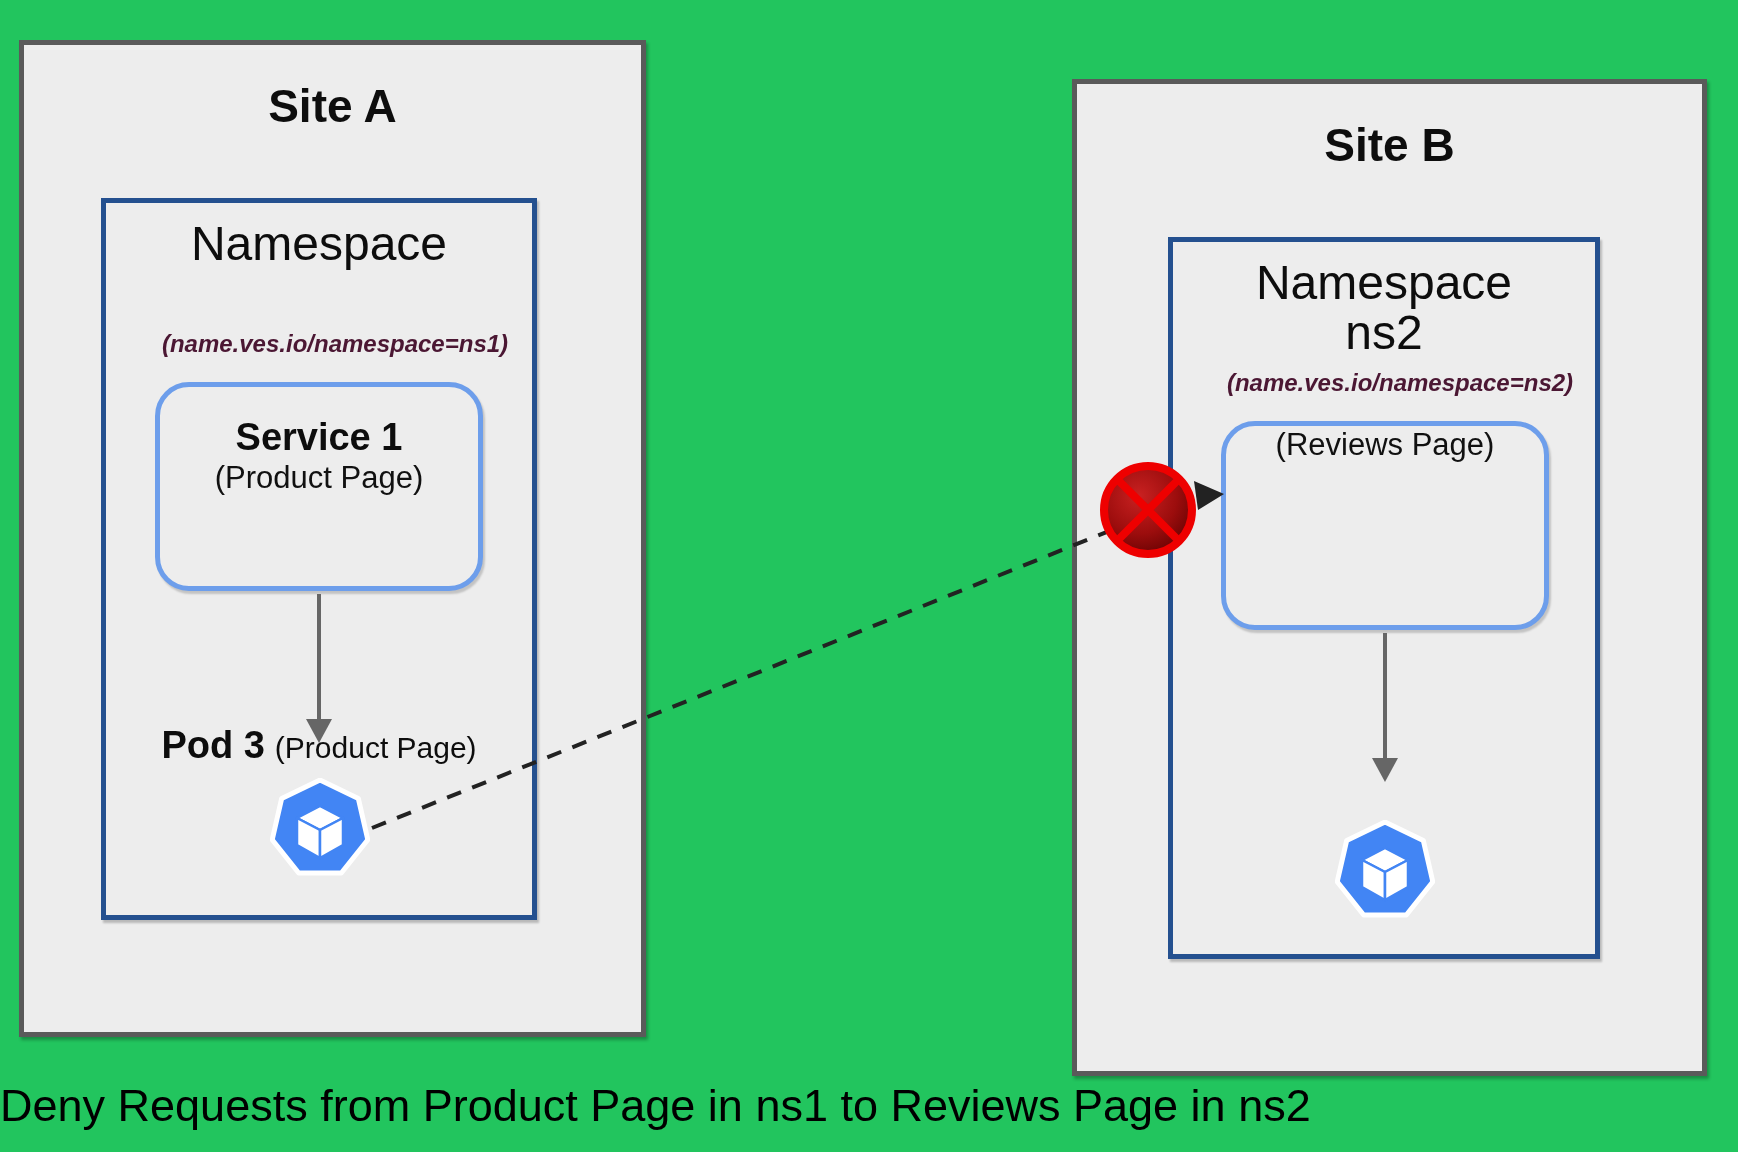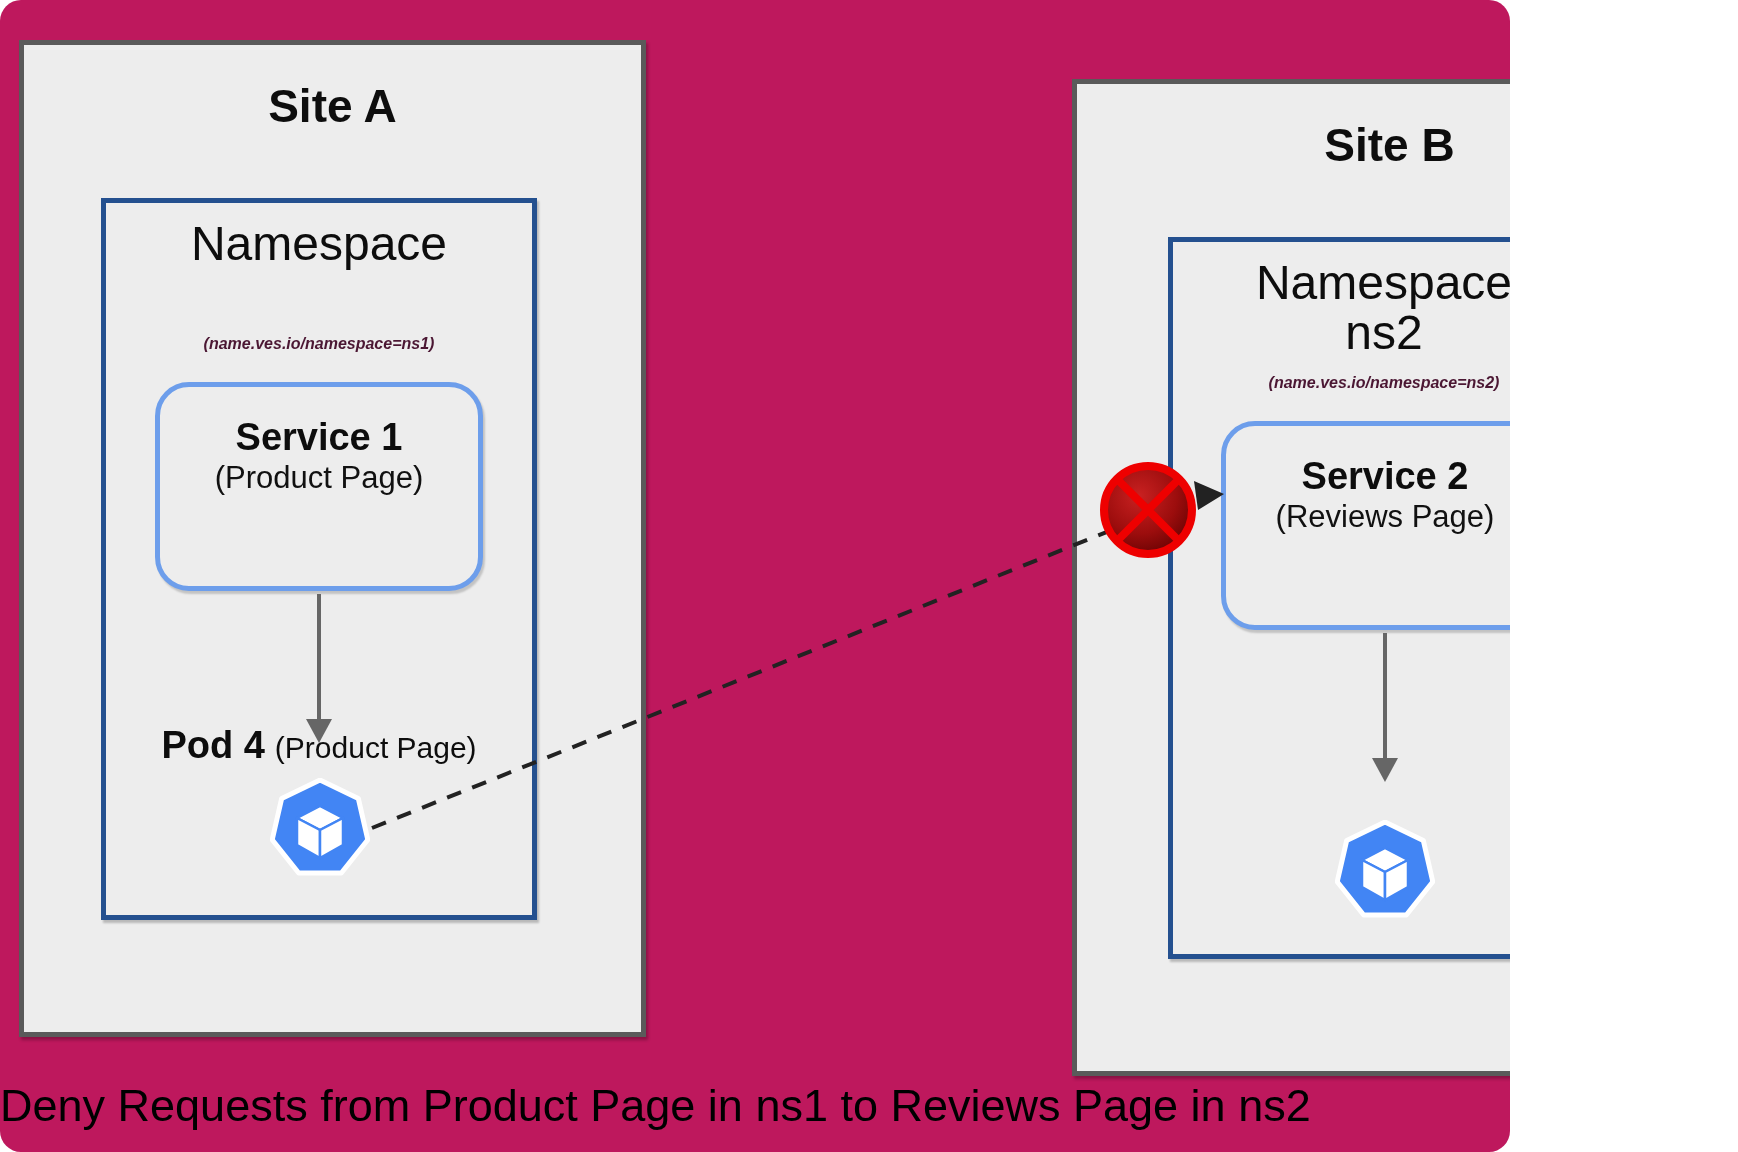--- a/index.html
+++ b/index.html
@@ -1,23 +1,22 @@
 <!DOCTYPE html>
 <html><head>
 <meta charset="utf-8">
 <style>
   html,body{margin:0;padding:0;background:#fff;}
   .canvas{
     position:relative;
-    width:1510px;height:1152px;
-    background:#be185d;
+    width:1738px;height:1152px;
+    background:#22c55e;
     font-family:"Liberation Sans","DejaVu Sans",sans-serif;
     color:#111;
     overflow:hidden;
-    border-radius:21px;
   }
   .site{
     position:absolute;
     background:#ededed;
     border:5px solid #5a5a5a;
     box-sizing:border-box;
     box-shadow:2px 3px 3px rgba(0,0,0,0.28);
   }
   .site-a{left:19px;top:40px;width:627px;height:997px;}
   .site-b{left:1072px;top:40px;width:635px;height:997px;margin-top:39px;}
@@ -33,22 +32,22 @@
     box-shadow:2px 3px 2px rgba(0,0,0,0.22);
     width:436px;height:722px;top:153px;
   }
   .site-a .ns-box{left:77px;}
   .site-b .ns-box{left:91px;width:432px;}
   .ns-title{
     position:absolute;top:16px;left:0;width:100%;
     text-align:center;font-size:48px;line-height:50px;color:#0d0d0d;
   }
   .ns-label{
-    position:absolute;top:126px;left:0;width:100%;
-    text-align:center;font-size:16px;line-height:30px;
+    position:absolute;top:126px;left:16px;width:100%;
+    text-align:center;font-size:24px;line-height:30px;
     font-weight:bold;font-style:italic;color:#4b1733;
   }
   .service-box{
     position:absolute;left:49px;top:179px;width:328px;height:209px;
     background:#ededed;
     border:5px solid #6d9eeb;border-radius:34px;
     box-sizing:border-box;
     box-shadow:2px 3px 2px rgba(0,0,0,0.18);
     text-align:center;
   }
@@ -99,21 +98,21 @@
 
       <div class="service-box">
         <div class="service-name">Service 1</div>
         <div class="service-sub">(Product Page)</div>
       </div>
 
       <div class="v-arrow-shaft"></div>
       <div class="v-arrow-head"></div>
 
       <div class="pod-line">
-        <span class="pod-name">Pod 4</span><span class="pod-sub">(Product Page)</span>
+        <span class="pod-name">Pod 3</span><span class="pod-sub">(Product Page)</span>
       </div>
 
       <svg class="pod-icon" viewBox="0 0 100 100">
         <polygon points="50,2 88.3,20.4 97.8,61.8 71.3,95 28.7,95 2.2,61.8 11.7,20.4" stroke="#ffffff" stroke-width="5" stroke-linejoin="round" fill="#4285f4"></polygon>
         <polygon points="50,28 73,40 50,52 27,40" fill="#ffffff" stroke-width="2.5" stroke-linejoin="round" stroke="#4285f4"></polygon>
         <polygon points="27,40 50,52 50,80 27,67" fill="#ffffff" stroke-width="2.5" stroke-linejoin="round" stroke="#4285f4"></polygon>
         <polygon points="73,40 50,52 50,80 73,67" fill="#ffffff" stroke-width="2.5" stroke-linejoin="round" stroke="#4285f4"></polygon>
       </svg>
     </div>
   </div>
@@ -122,21 +121,20 @@
     <div class="site-title">Site B</div>
 
     <div class="ns-box">
       <div class="ns-title">
         <div>Namespace</div>
         <div>ns2</div>
       </div>
       <div class="ns-label">(name.ves.io/namespace=ns2)</div>
 
       <div class="service-box">
-        <div class="service-name">Service 2</div>
         <div class="service-sub">(Reviews Page)</div>
       </div>
 
       <div class="v-arrow-shaft"></div>
       <div class="v-arrow-head"></div>
 
 
       <svg class="pod-icon" viewBox="0 0 100 100">
         <polygon points="50,2 88.3,20.4 97.8,61.8 71.3,95 28.7,95 2.2,61.8 11.7,20.4" stroke="#ffffff" stroke-width="5" stroke-linejoin="round" fill="#4285f4"></polygon>
         <polygon points="50,28 73,40 50,52 27,40" fill="#ffffff" stroke-width="2.5" stroke-linejoin="round" stroke="#4285f4"></polygon>

